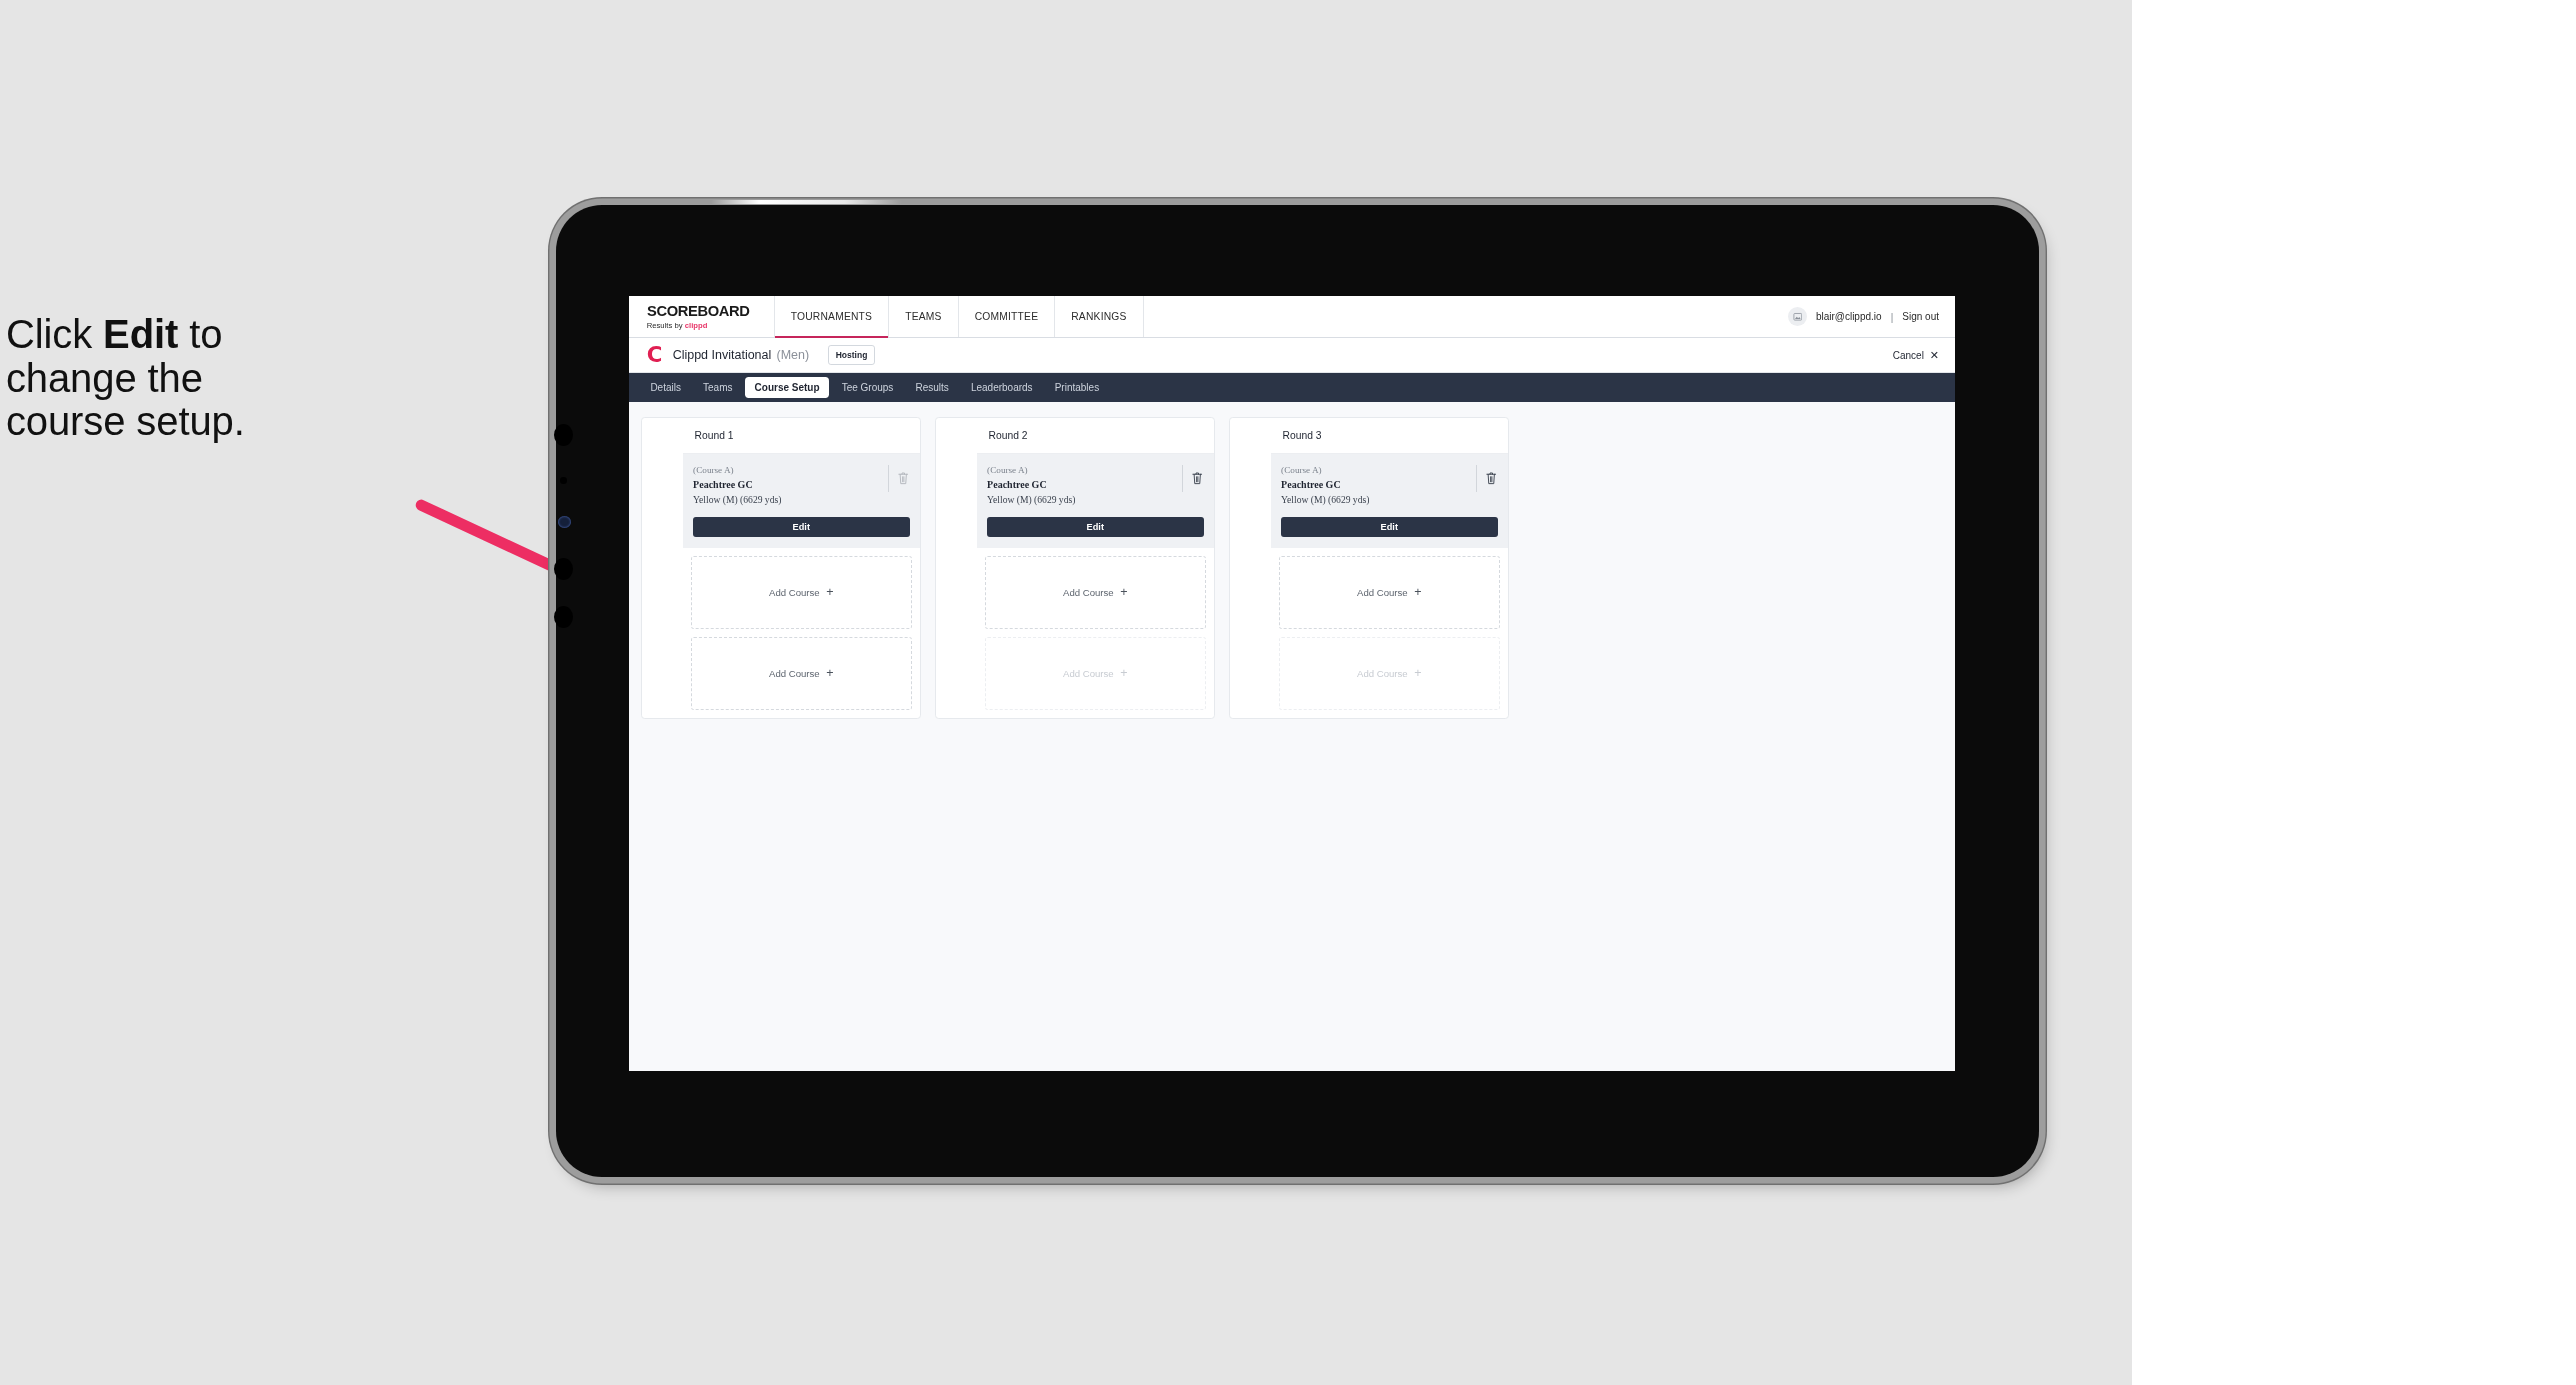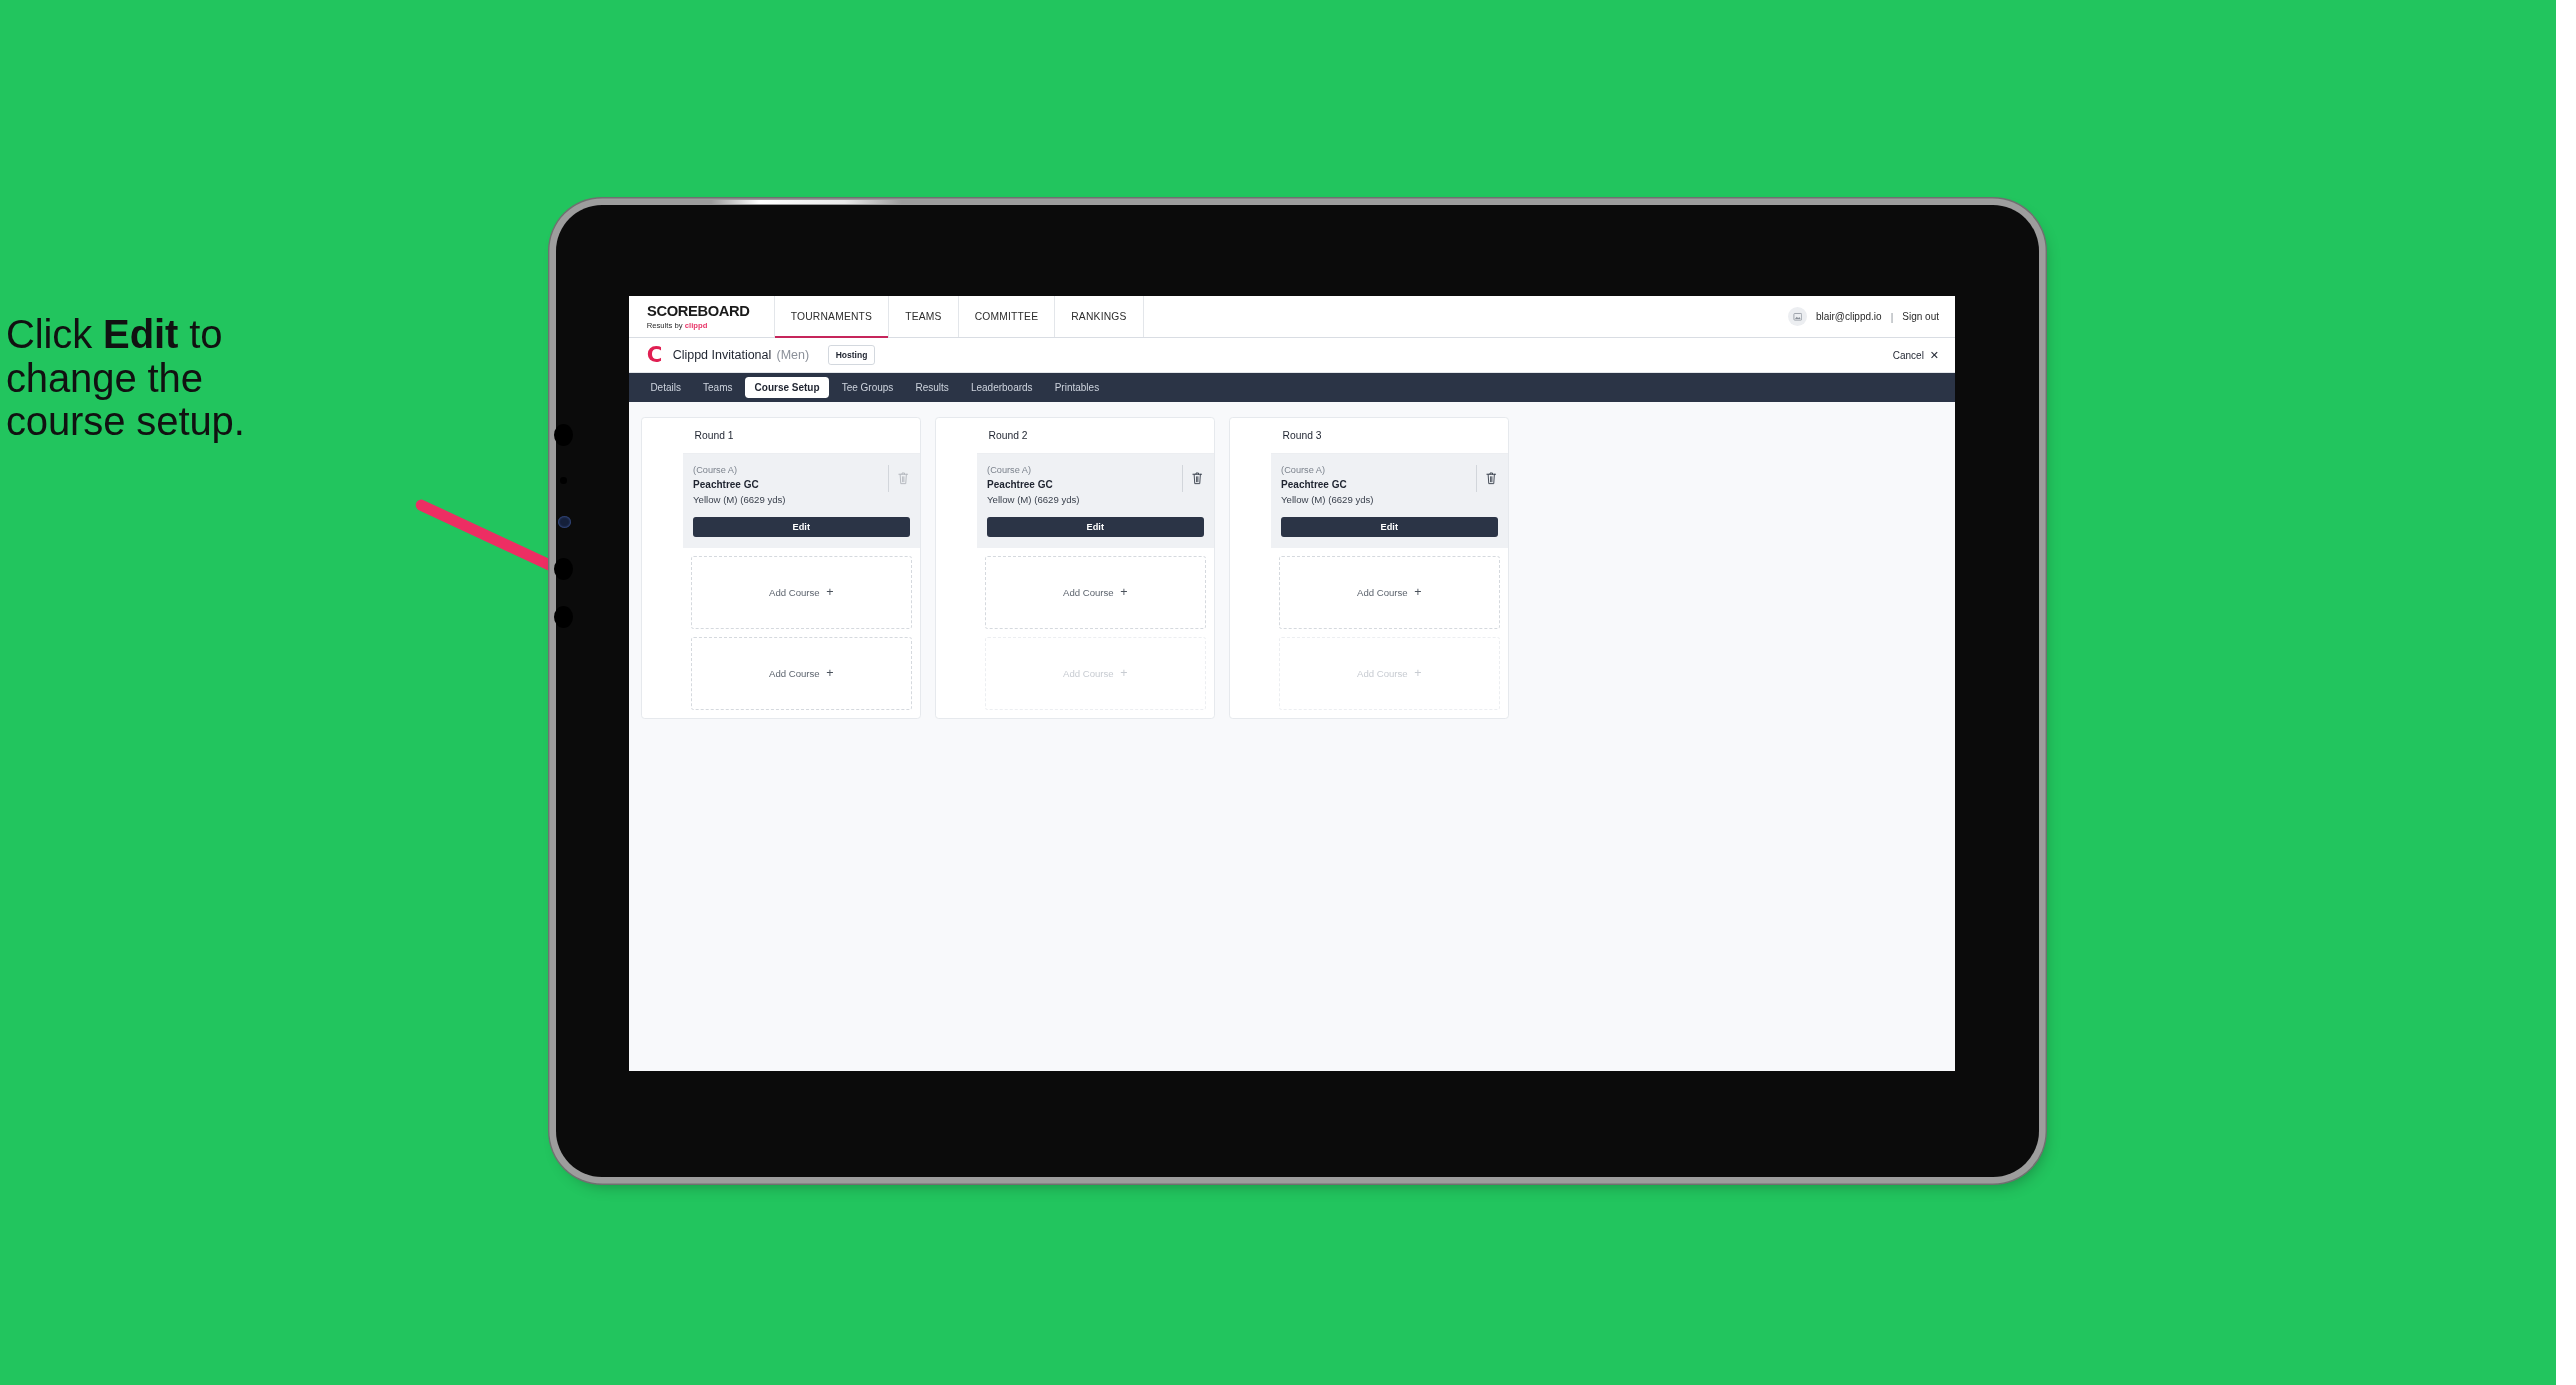--- a/index.html
+++ b/index.html
@@ -2,21 +2,21 @@
 <html style="font-size:11.8px"><head>
 <meta charset="utf-8">
 <style>
   * { box-sizing: border-box; margin: 0; padding: 0; }
   html, body {
     width: 2576px; height: 1386px;
     background: #ffffff;
     font-family: "Liberation Sans", sans-serif;
     overflow: hidden;
   }
-  #stage { position: relative; width: 2556px; height: 1386px; background: #22c55e; }
+  #stage { position: relative; width: 2132px; height: 1386px; background: #e5e5e5; }
 
   
   #annotation {
     position: absolute; left: 5.9px; top: 313px; width: 412px;
     font-size: 40px; line-height: 1.09; color: #111111;
     font-family: "Liberation Sans", sans-serif;
     letter-spacing: -0.1px;
   }
   #annotation b { font-weight: 700; }
   #arrow { position: absolute; left: 383px; top: 464px; width: 294px; height: 169px; }
@@ -123,21 +123,21 @@
   .round-col {
     width: 280px; background: #ffffff; border: 0.7px solid #e6e9ed; border-radius: 3.7px;
     padding-bottom: 8px;
     padding-left: 41px;
   }
   .round-head {
     padding: 12.5px 11.8px 11.8px; font-size: 10.3px; color: #1f2430;
     border-bottom: 0.7px solid #eceef1;
   }
   .course-card { background: #eff1f4; padding: 9.6px 10.3px 10.3px; }
-  .course-row { display: flex; align-items: flex-start; }
+  .course-row { display: flex; align-items: flex-start; font-family: Liberation Serif, serif; }
   .course-info { flex: 1; }
   .course-tag { font-size: 9.2px; color: #7c838d; line-height: 1.5; }
   .course-name { font-size: 10px; font-weight: 700; color: #1f2430; line-height: 1.55; }
   .course-tee { font-size: 9.6px; color: #3b424e; line-height: 1.5; }
   .trash-wrap { display: flex; align-items: center; gap: 8px; padding-top: 1.5px; }
   .vdiv { width: 0.7px; height: 26.5px; background: #d2d6db; }
   .trash { width: 12.5px; height: 14px; cursor: pointer; }
   .trash.disabled { opacity: 0.33; cursor: default; }
   .edit-btn {
     margin-top: 9.6px; height: 20.6px; background: #2b3446; color: #ffffff;

